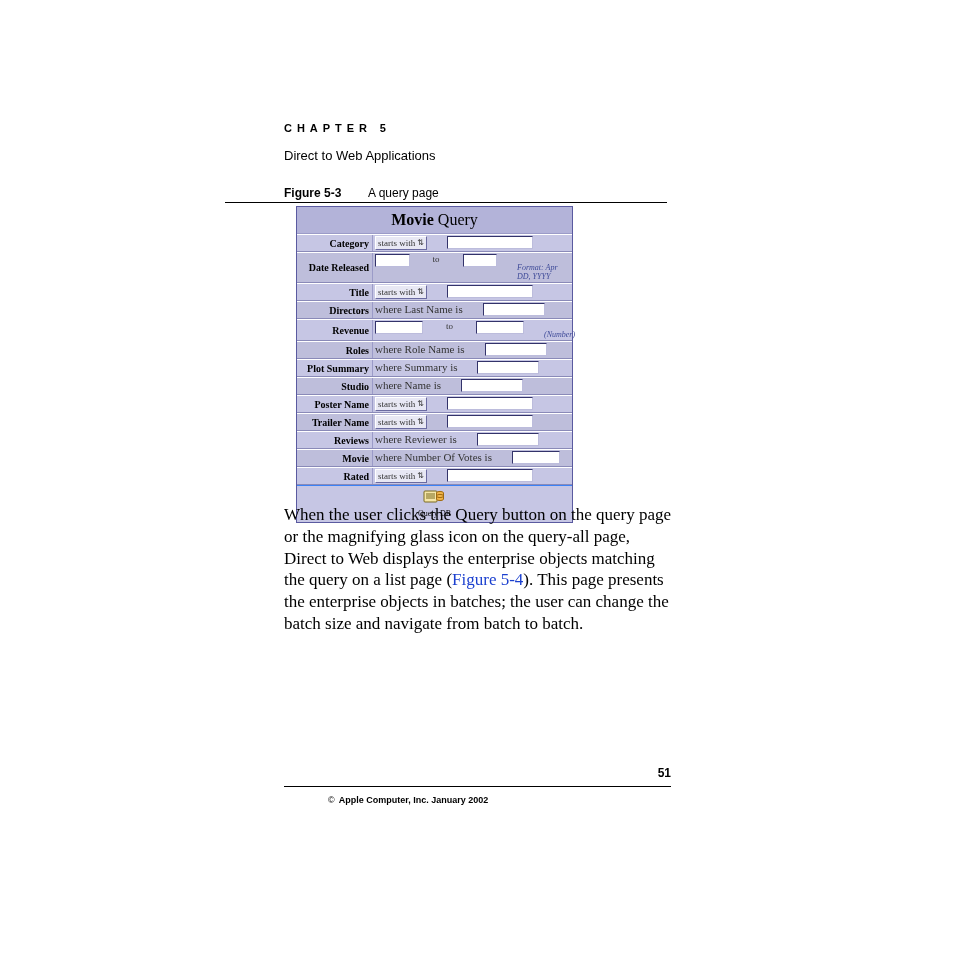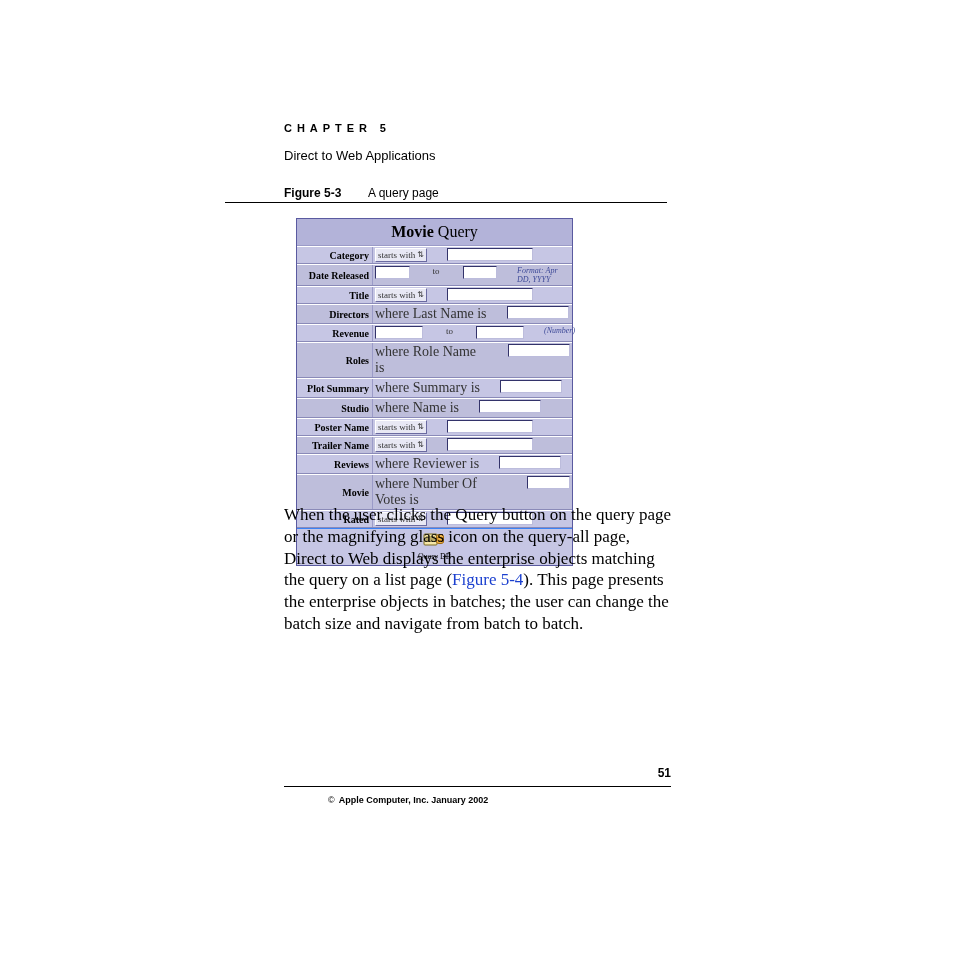--- a/index.html
+++ b/index.html
@@ -53,21 +53,21 @@
     position: absolute;
     left: 368px;
     top: 186px;
     font-size: 12px;
   }
 
   
   .panel {
     position: absolute;
     left: 296px;
-    top: 218px;
+    top: 206px;
     width: 275px;
     border: 1px solid #5a5aa0;
     background: #b3b3d9;
     font-family: "Times New Roman", serif;
   }
   .panel-title {
     text-align: center;
     font-size: 16px;
     padding: 4px 0 4px;
     background: #b3b3d9;
@@ -139,25 +139,26 @@
   }
   .txt.w-long { width: 84px; }
   .txt.w-med  { width: 60px; }
   .txt.w-sm   { width: 46px; }
   .hint {
     color: #3e4a98;
     font-style: italic;
     font-size: 8px;
     margin-left: auto;
     padding-right: 4px;
+    margin-top: 9px;
   }
   .desc {
     font-style: normal;
     color: #333;
-    font-size: 14px;
+    font-size: 11px;
   }
   .to { font-size: 9px; padding: 0 3px; }
 
   .panel-footer {
     text-align: center;
     padding: 3px 0 2px;
     background: #c6c6e4;
     border-top: 1px solid #3b82f6;
   }
   .db-btn {

